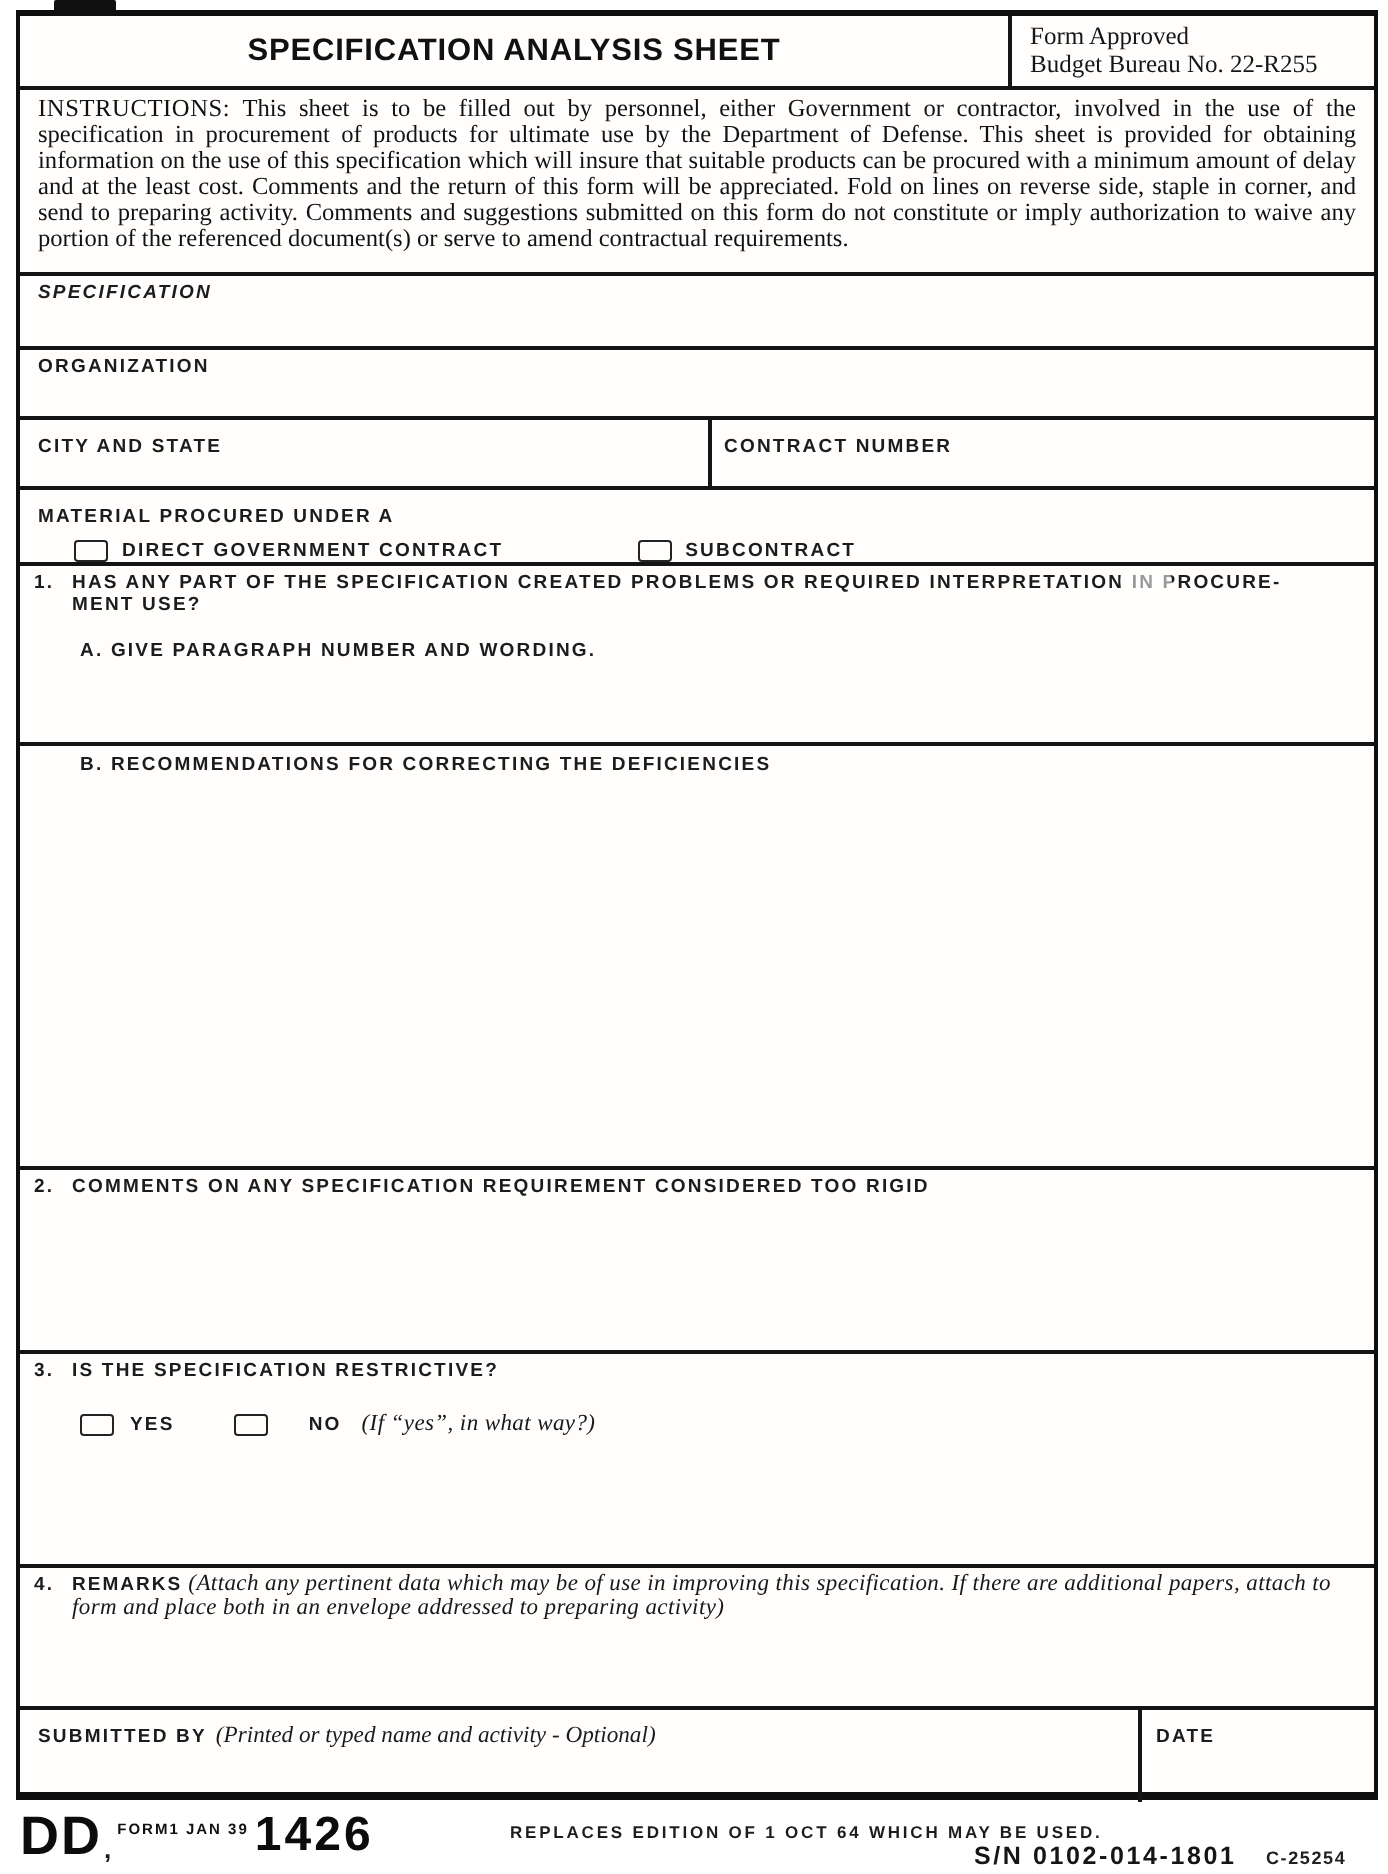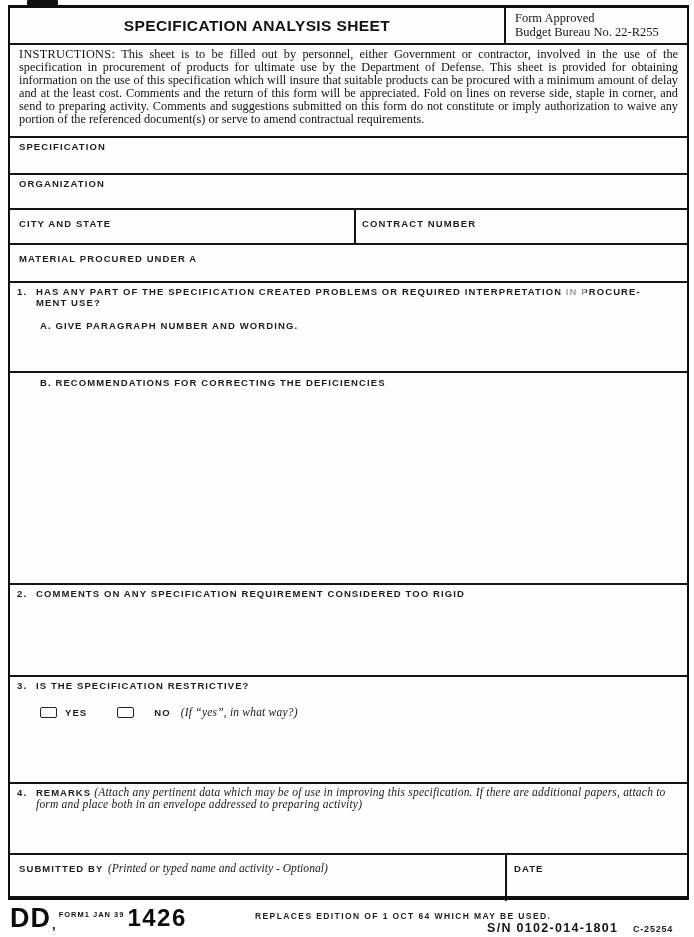--- a/index.html
+++ b/index.html
@@ -28,21 +28,21 @@
   .hdr-approved { flex:1; border-left:2px solid #141414; padding:3px 0 0 9px;
     font-family:"Liberation Serif", serif; font-size:12.5px; line-height:14px; color:#161616; }
 
   
   .instr { height:93px; padding:3px 9px 0 9px;
     font-family:"Liberation Serif", serif; font-size:12.3px; line-height:13px;
     color:#121212; text-align:justify; }
   .instr .instr-label { letter-spacing:0.3px; }
 
   
-  .field-spec { height:37px; }
+  .field-spec { height:37px;font-style:italic; }
   .field-org  { height:35px; }
   .fld-pad { padding:3px 0 0 9px; }
   .split { display:flex; }
   .split-city { height:35px; }
   .cell-city { width:344px; padding:3px 0 0 9px; }
   .cell-contract { flex:1; border-left:2px solid #141414; padding:3px 0 0 6px; }
 
   
   .material { height:38px; padding:3px 0 0 9px; }
   .cb-line { margin-top:4px; display:flex; align-items:center; }
@@ -65,21 +65,21 @@
   .sub-b { margin:1px 0 0 23px; }
   .q3-boxes { margin:15px 0 0 23px; display:flex; align-items:center; }
   .q3-yes-lab { margin-left:8px; margin-right:30px; }
   .q3-no-lab { margin-left:20px; margin-right:10px; }
   .hint { font-size:11.5px; color:#181818; letter-spacing:0.2px; }
   .q4-flow { font-size:11.3px; line-height:11.5px; }
   .q4-flow .lbl { letter-spacing:1.0px; }
 
   
   .split-submit { height:48px; display:flex; }
-  .cell-submit { width:495px; padding:3px 0 0 9px; }
+  .cell-submit { width:559px; padding:3px 0 0 9px; }
   .cell-date { flex:1; border-left:2px solid #141414; padding:3px 0 0 7px; }
   .inline-hint { font-size:11.6px; }
 
   
   .footer { position:absolute; left:0; top:902px; width:694px; height:35px; }
   .dd-block { position:absolute; left:10px; top:3px; display:flex; align-items:flex-start; }
   .dd-big { font-size:27px; font-weight:bold; letter-spacing:1px; line-height:26px; color:#0c0c0c; }
   .dd-comma { font-size:13px; font-weight:bold; margin:12px 1px 0 1px; }
   .dd-stack { display:flex; flex-direction:row; margin:6px 3px 0 2px; }
   .dd-stack span { font-size:7.5px; font-weight:bold; letter-spacing:1px; line-height:8px; color:#111; }
@@ -136,20 +136,28 @@
       <div class="input-area" style="height:16px;"></div>
     </div>
     <div class="cell-contract">
       <span class="lbl">CONTRACT NUMBER</span>
       <div class="input-area" style="height:16px;"></div>
     </div>
   </div>
 
   <div class="row material">
     <span class="lbl">MATERIAL PROCURED UNDER A</span>
+    <div class="cb-line">
+      <span style="width:18px;"></span>
+      <span class="cb"></span>
+      <span class="cb-lab lbl">DIRECT GOVERNMENT CONTRACT</span>
+      <span style="width:67px;"></span>
+      <span class="cb"></span>
+      <span class="cb-lab lbl">SUBCONTRACT</span>
+    </div>
   </div>
 
   <div class="row sec sec-1">
     <div class="smudge"></div>
     <div class="qline">
       <span class="q-num lbl">1.</span>
       <span class="q-text lbl">
         <span class="lbl-line">HAS ANY PART OF THE SPECIFICATION CREATED PROBLEMS OR REQUIRED INTERPRETATION IN PROCURE-</span>
         <span class="lbl-line">MENT USE?</span>
       </span>

